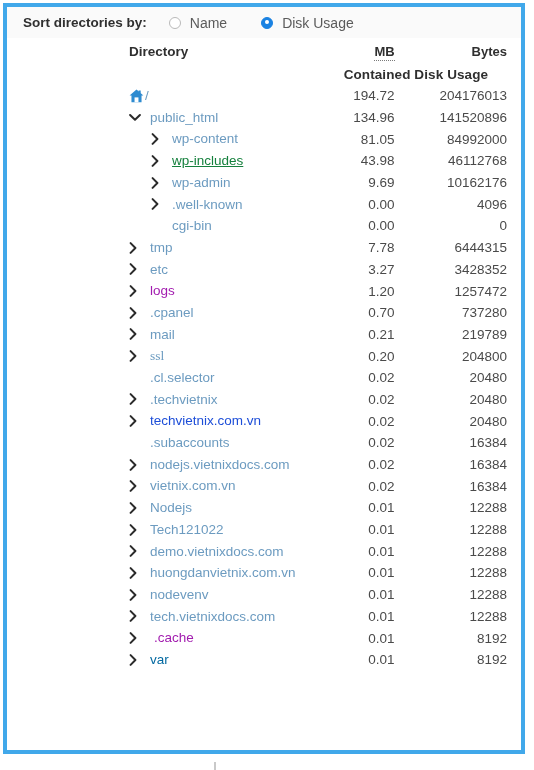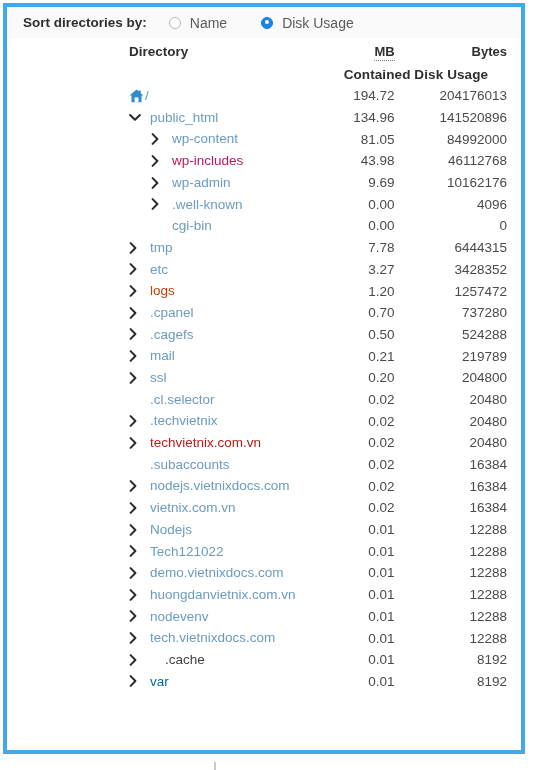--- a/index.html
+++ b/index.html
@@ -276,21 +276,21 @@
           </tr>
           <tr class="du-row">
             <td class="dircell">
               <div class="dirline">
                 <span class="indent" style="width: 144px;"></span>
                 <span class="twisty">
                   <svg width="9" height="12" viewBox="0 0 9 12">
                     <path d="M1.6 1.1 L6.4 6 L1.6 10.9" fill="none" stroke="#2b2b2b" stroke-width="2" stroke-linecap="round" stroke-linejoin="round"></path>
                   </svg>
                 </span>
-                <a class="dirname" href="#" style="margin-left: 6px; color: #be185d;">wp-includes</a>
+                <a class="dirname" href="#" style="margin-left: 6px; color: #15803d; text-decoration: underline;">wp-includes</a>
               </div>
             </td>
             <td class="numcell">43.98</td>
             <td class="numcell">46112768</td>
           </tr>
           <tr class="du-row">
             <td class="dircell">
               <div class="dirline">
                 <span class="indent" style="width: 144px;"></span>
                 <span class="twisty">
@@ -362,21 +362,21 @@
           </tr>
           <tr class="du-row">
             <td class="dircell">
               <div class="dirline">
                 <span class="indent" style="width: 122px;"></span>
                 <span class="twisty">
                   <svg width="9" height="12" viewBox="0 0 9 12">
                     <path d="M1.6 1.1 L6.4 6 L1.6 10.9" fill="none" stroke="#2b2b2b" stroke-width="2" stroke-linecap="round" stroke-linejoin="round"></path>
                   </svg>
                 </span>
-                <a class="dirname" href="#" style="margin-left: 6px; color: #c2410c;">logs</a>
+                <a class="dirname" href="#" style="margin-left: 6px; color: #a21caf;">logs</a>
               </div>
             </td>
             <td class="numcell">1.20</td>
             <td class="numcell">1257472</td>
           </tr>
           <tr class="du-row">
             <td class="dircell">
               <div class="dirline">
                 <span class="indent" style="width: 122px;"></span>
                 <span class="twisty">
@@ -392,51 +392,36 @@
           </tr>
           <tr class="du-row">
             <td class="dircell">
               <div class="dirline">
                 <span class="indent" style="width: 122px;"></span>
                 <span class="twisty">
                   <svg width="9" height="12" viewBox="0 0 9 12">
                     <path d="M1.6 1.1 L6.4 6 L1.6 10.9" fill="none" stroke="#2b2b2b" stroke-width="2" stroke-linecap="round" stroke-linejoin="round"></path>
                   </svg>
                 </span>
-                <a class="dirname" href="#" style="margin-left: 6px; color: rgb(108, 155, 192);">.cagefs</a>
-              </div>
-            </td>
-            <td class="numcell">0.50</td>
-            <td class="numcell">524288</td>
-          </tr>
-          <tr class="du-row">
-            <td class="dircell">
-              <div class="dirline">
-                <span class="indent" style="width: 122px;"></span>
-                <span class="twisty">
-                  <svg width="9" height="12" viewBox="0 0 9 12">
-                    <path d="M1.6 1.1 L6.4 6 L1.6 10.9" fill="none" stroke="#2b2b2b" stroke-width="2" stroke-linecap="round" stroke-linejoin="round"></path>
-                  </svg>
-                </span>
                 <a class="dirname" href="#" style="margin-left: 6px; color: rgb(108, 155, 192);">mail</a>
               </div>
             </td>
             <td class="numcell">0.21</td>
             <td class="numcell">219789</td>
           </tr>
           <tr class="du-row">
             <td class="dircell">
               <div class="dirline">
                 <span class="indent" style="width: 122px;"></span>
                 <span class="twisty">
                   <svg width="9" height="12" viewBox="0 0 9 12">
                     <path d="M1.6 1.1 L6.4 6 L1.6 10.9" fill="none" stroke="#2b2b2b" stroke-width="2" stroke-linecap="round" stroke-linejoin="round"></path>
                   </svg>
                 </span>
-                <a class="dirname" href="#" style="margin-left: 6px; color: rgb(108, 155, 192);">ssl</a>
+                <a class="dirname" href="#" style="margin-left: 6px; color: rgb(108, 155, 192); font-family: Liberation Serif, serif;">ssl</a>
               </div>
             </td>
             <td class="numcell">0.20</td>
             <td class="numcell">204800</td>
           </tr>
           <tr class="du-row">
             <td class="dircell">
               <div class="dirline">
                 <span class="indent" style="width: 122px;"></span>
                 <span class="twisty"></span>
@@ -463,21 +448,21 @@
           </tr>
           <tr class="du-row">
             <td class="dircell">
               <div class="dirline">
                 <span class="indent" style="width: 122px;"></span>
                 <span class="twisty">
                   <svg width="9" height="12" viewBox="0 0 9 12">
                     <path d="M1.6 1.1 L6.4 6 L1.6 10.9" fill="none" stroke="#2b2b2b" stroke-width="2" stroke-linecap="round" stroke-linejoin="round"></path>
                   </svg>
                 </span>
-                <a class="dirname" href="#" style="margin-left: 6px; color: #b91c1c;">techvietnix.com.vn</a>
+                <a class="dirname" href="#" style="margin-left: 6px; color: #1d4ed8;">techvietnix.com.vn</a>
               </div>
             </td>
             <td class="numcell">0.02</td>
             <td class="numcell">20480</td>
           </tr>
           <tr class="du-row">
             <td class="dircell">
               <div class="dirline">
                 <span class="indent" style="width: 122px;"></span>
                 <span class="twisty"></span>
@@ -609,21 +594,21 @@
           </tr>
           <tr class="du-row">
             <td class="dircell">
               <div class="dirline">
                 <span class="indent" style="width: 122px;"></span>
                 <span class="twisty">
                   <svg width="9" height="12" viewBox="0 0 9 12">
                     <path d="M1.6 1.1 L6.4 6 L1.6 10.9" fill="none" stroke="#2b2b2b" stroke-width="2" stroke-linecap="round" stroke-linejoin="round"></path>
                   </svg>
                 </span>
-                <a class="dirname" href="#" style="margin-left: 21px; color: #404040;">.cache</a>
+                <a class="dirname" href="#" style="margin-left: 10px; color: #a21caf;">.cache</a>
               </div>
             </td>
             <td class="numcell">0.01</td>
             <td class="numcell">8192</td>
           </tr>
           <tr class="du-row">
             <td class="dircell">
               <div class="dirline">
                 <span class="indent" style="width: 122px;"></span>
                 <span class="twisty">

